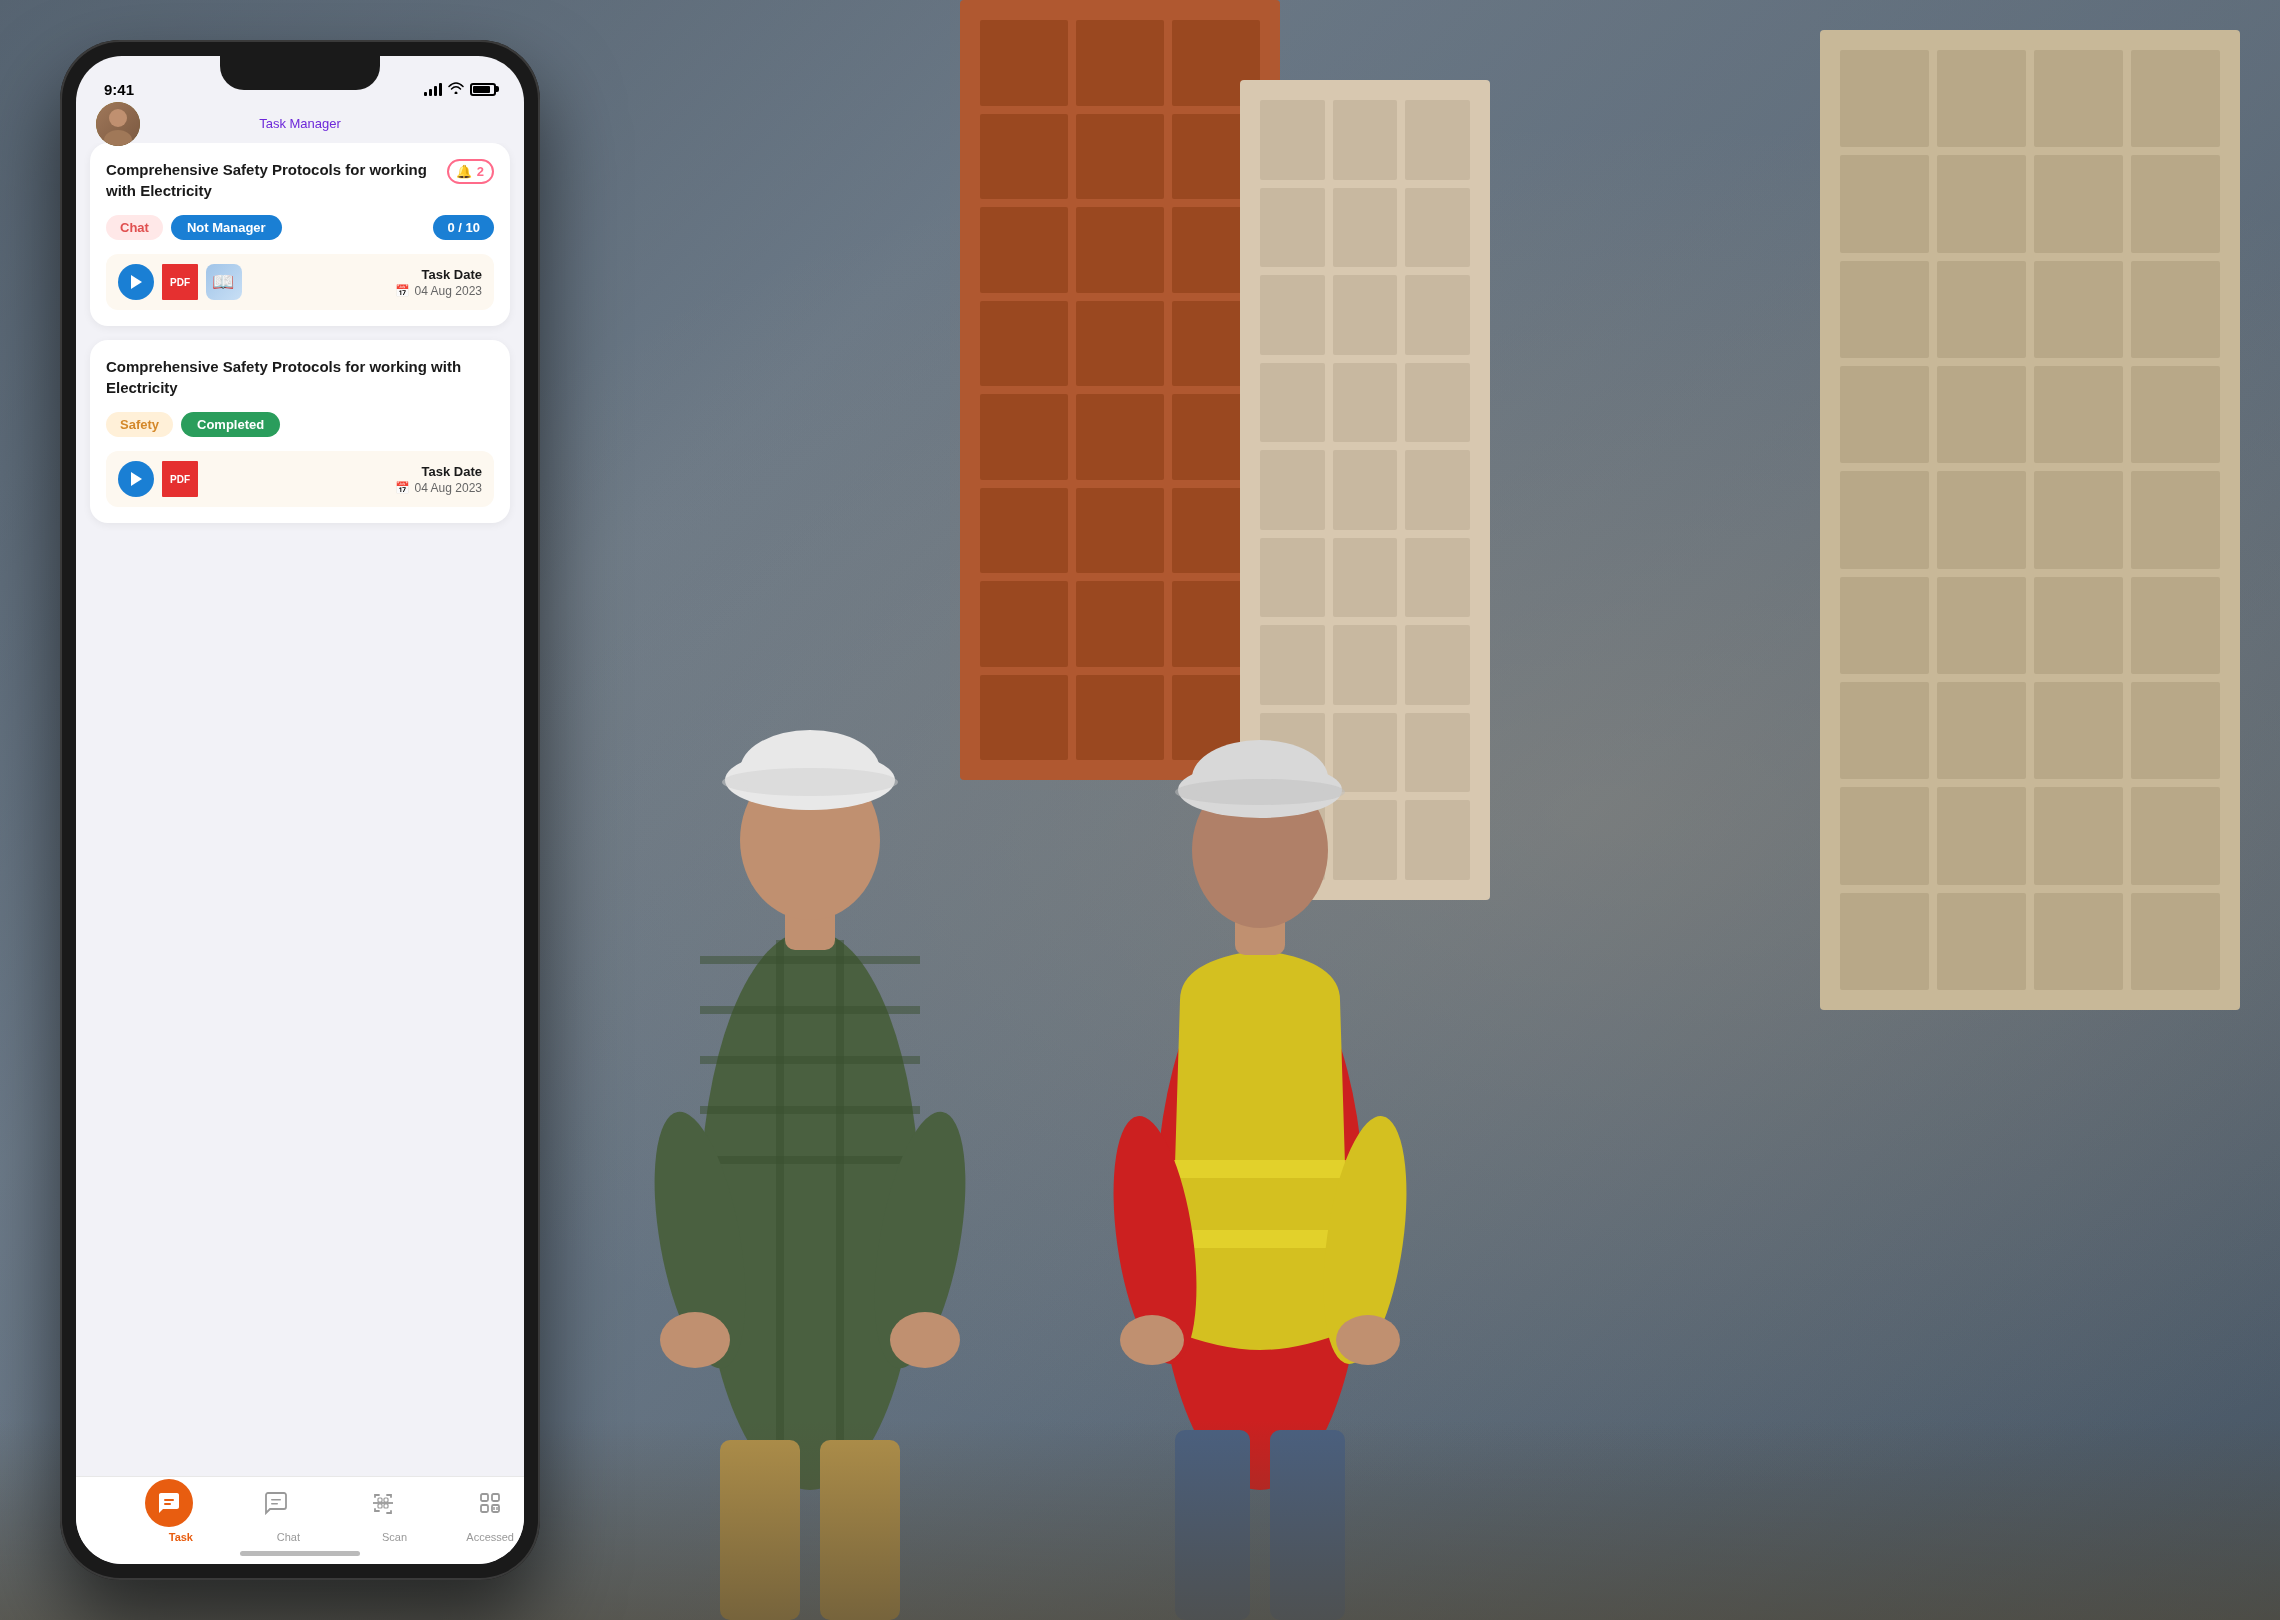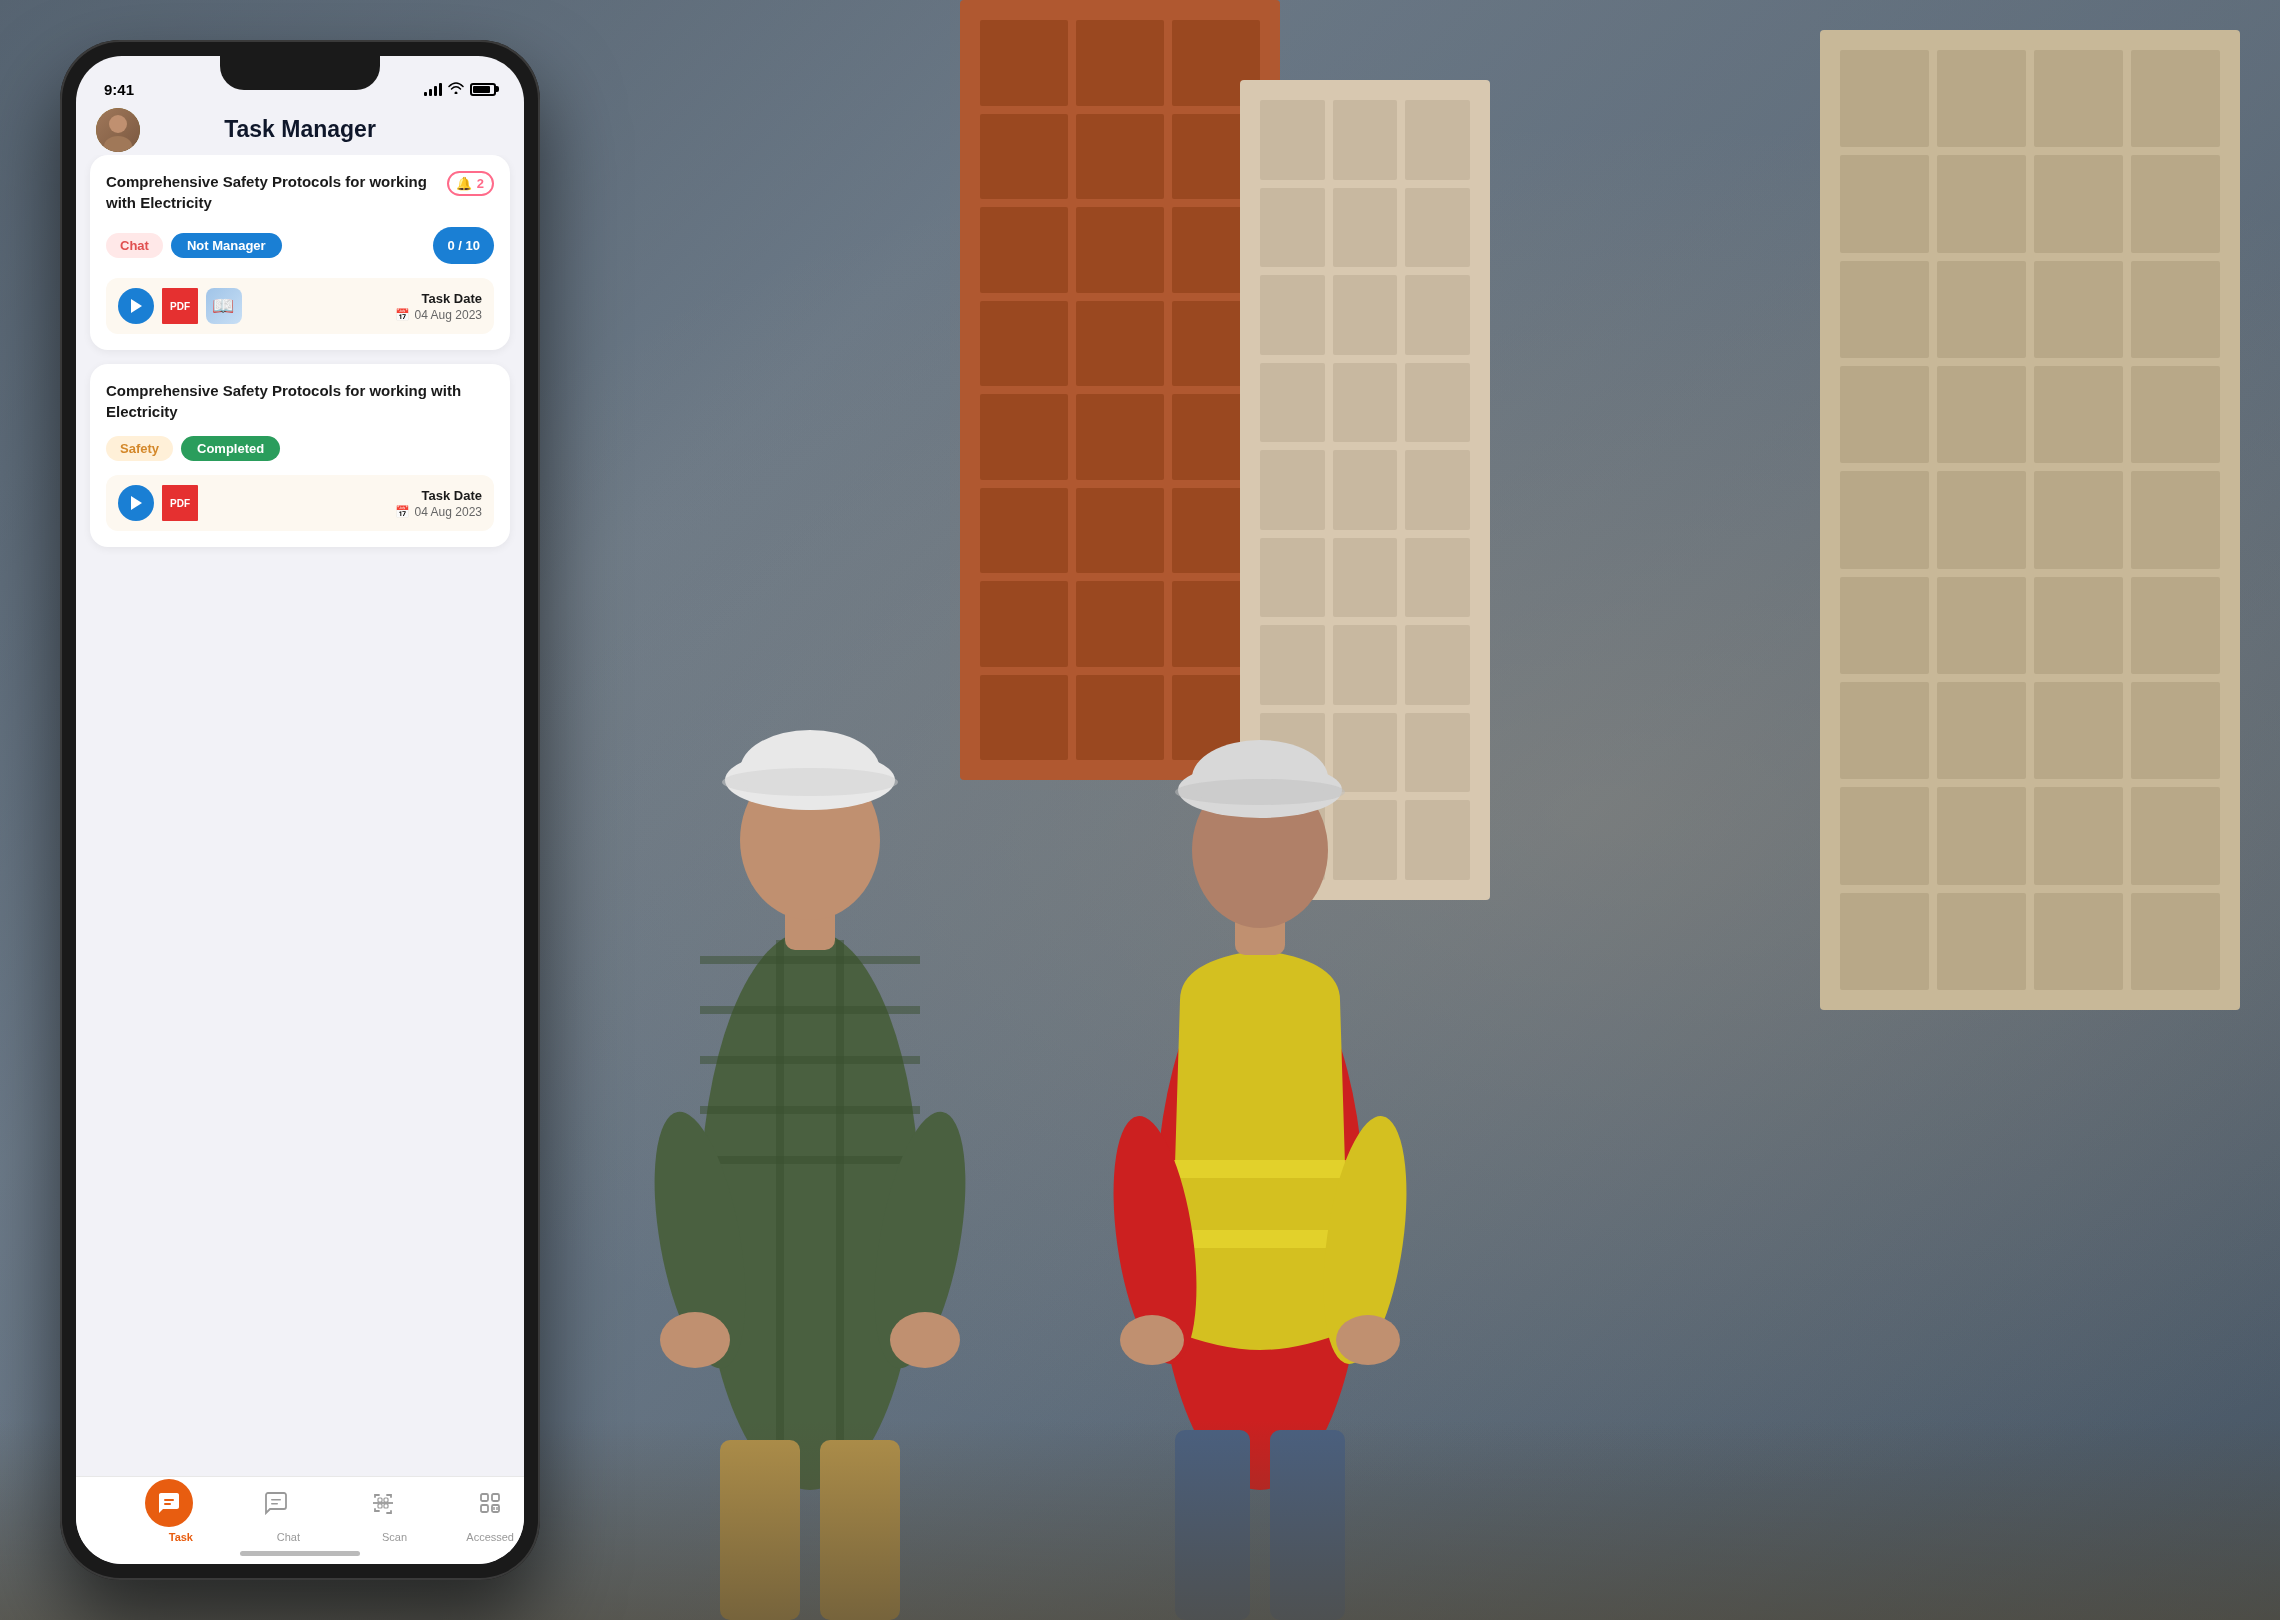--- a/index.html
+++ b/index.html
@@ -150,23 +150,23 @@
       width: 100%;
       height: 100%;
       background: linear-gradient(135deg, #a0785a, #7a5840);
       border-radius: 50%;
       display: flex;
       align-items: flex-end;
       justify-content: center;
       overflow: hidden;
     }
     .header-title {
-      font-size: 23px;
-      font-weight: 700;
-      color: #0f172a;
+      font-size: 13px;
+      font-weight: 400;
+      color: #6d28d9;
     }
     
     .task-card {
       background: #fff;
       border-radius: 18px;
       padding: 16px;
       margin-bottom: 14px;
       box-shadow: 0 2px 8px rgba(0,0,0,0.06);
     }
     .card-header {
@@ -231,21 +231,21 @@
       border-radius: 20px;
       padding: 5px 16px;
       font-size: 13px;
       font-weight: 600;
     }
     .tag-progress {
       margin-left: auto;
       background: #1a7fd4;
       color: #fff;
       border-radius: 20px;
-      padding: 11px 14px;
+      padding: 5px 14px;
       font-size: 13px;
       font-weight: 700;
     }
     .card-footer {
       background: #fdf8f0;
       border-radius: 12px;
       padding: 10px 12px;
       display: flex;
       align-items: center;
       justify-content: space-between;

